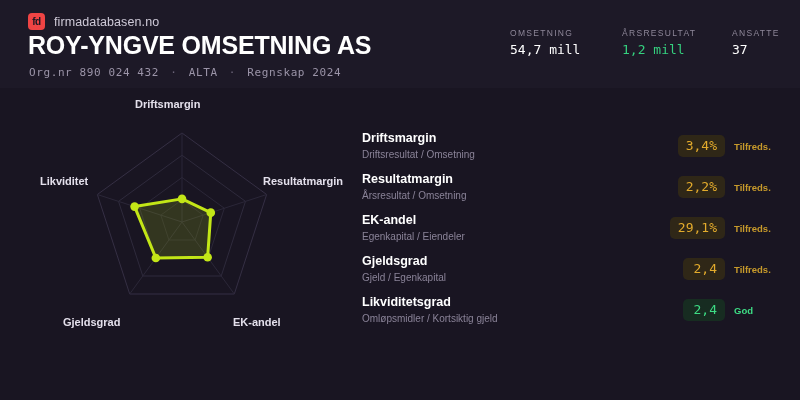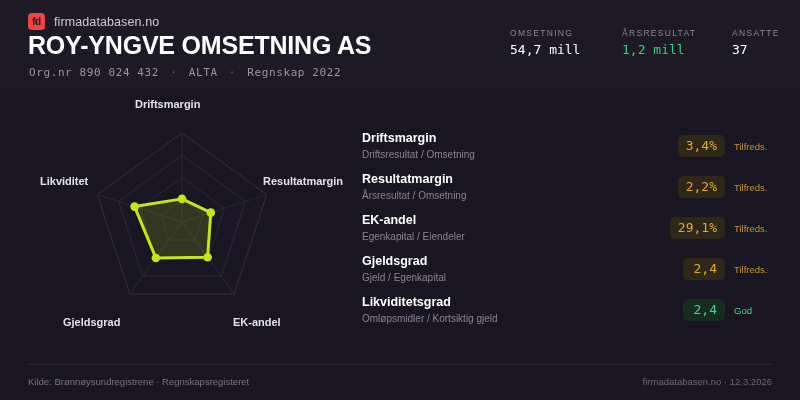--- a/index.html
+++ b/index.html
@@ -176,21 +176,21 @@
     border-radius: 5px;
     line-height: 1;
     white-space: nowrap;
     text-align: right;
     min-width: 26px;
   }
   .badge.amber { background: #2f2717; color: #e3ab2c; }
   .badge.green { background: #172c21; color: #3ddc84; }
   .rating {
     font-size: 9.5px;
-    font-weight: normal;
+    font-weight: bold;
     white-space: nowrap;
   }
   .rating.amber { color: #c79a2b; }
   .rating.green { color: #3ddc84; }
   .badge-slot {
     width: 68px;
     display: flex;
     justify-content: flex-end;
   }
 
@@ -235,21 +235,21 @@
       <span class="brand-name">firmadatabasen.no</span>
     </div>
 
     <div class="company-name">ROY-YNGVE OMSETNING AS</div>
 
     <div class="company-meta">
       <span>Org.nr 890 024 432</span>
       <span class="sep">·</span>
       <span>ALTA</span>
       <span class="sep">·</span>
-      <span>Regnskap 2022</span>
+      <span>Regnskap 2024</span>
     </div>
 
     <div class="stats">
       <div class="stat stat-0">
         <span class="stat-label">OMSETNING</span>
         <span class="stat-value">54,7 mill</span>
       </div>
       <div class="stat stat-1">
         <span class="stat-label">ÅRSRESULTAT</span>
         <span class="stat-value green">1,2 mill</span>
@@ -357,19 +357,14 @@
       <div class="metric-right">
         <span class="badge-slot">
           <span class="badge green">2,4</span>
         </span>
         <span class="rating green">God</span>
       </div>
     </div>
 
   </div>
 
-  <div class="footer">
-    <div class="footer-line"></div>
-    <span class="footer-left">Kilde: Brønnøysundregistrene · Regnskapsregisteret</span>
-    <span class="footer-right">firmadatabasen.no · 12.3.2026</span>
-  </div>
 
 </div>
 
 </body></html>

